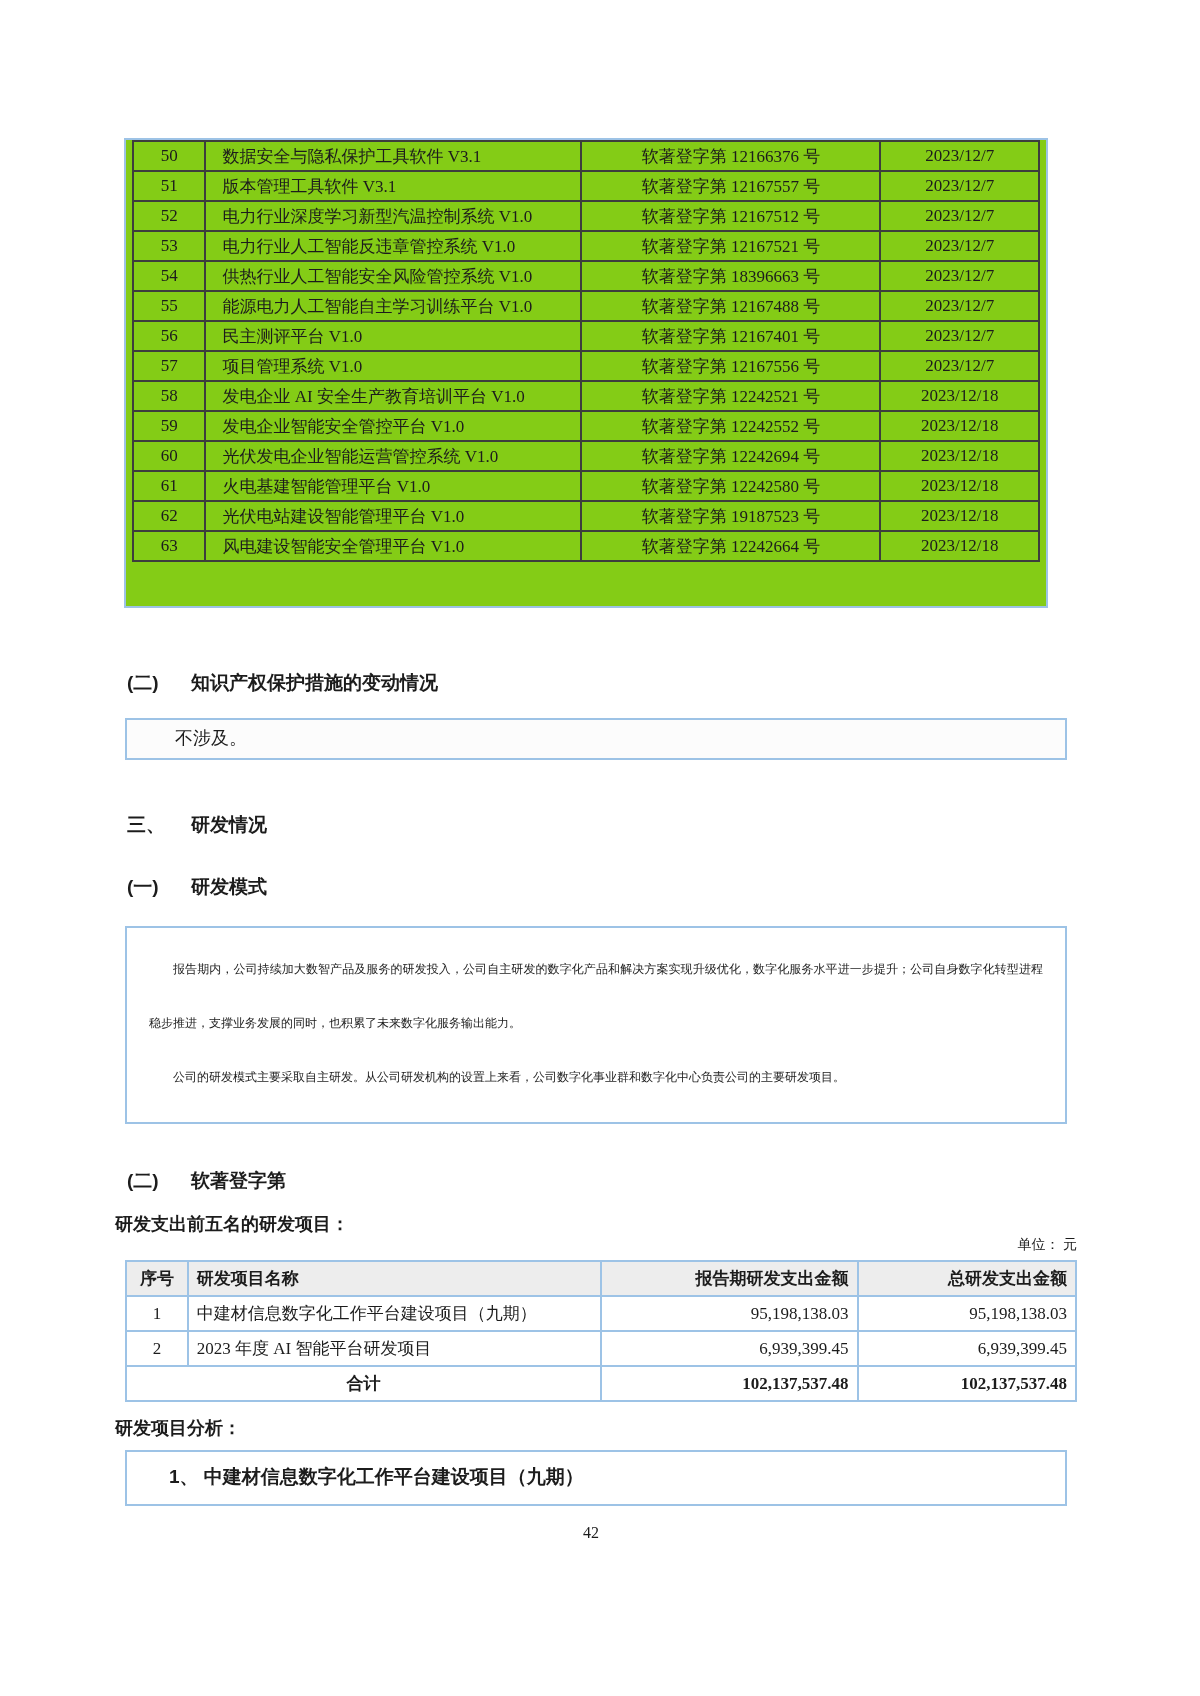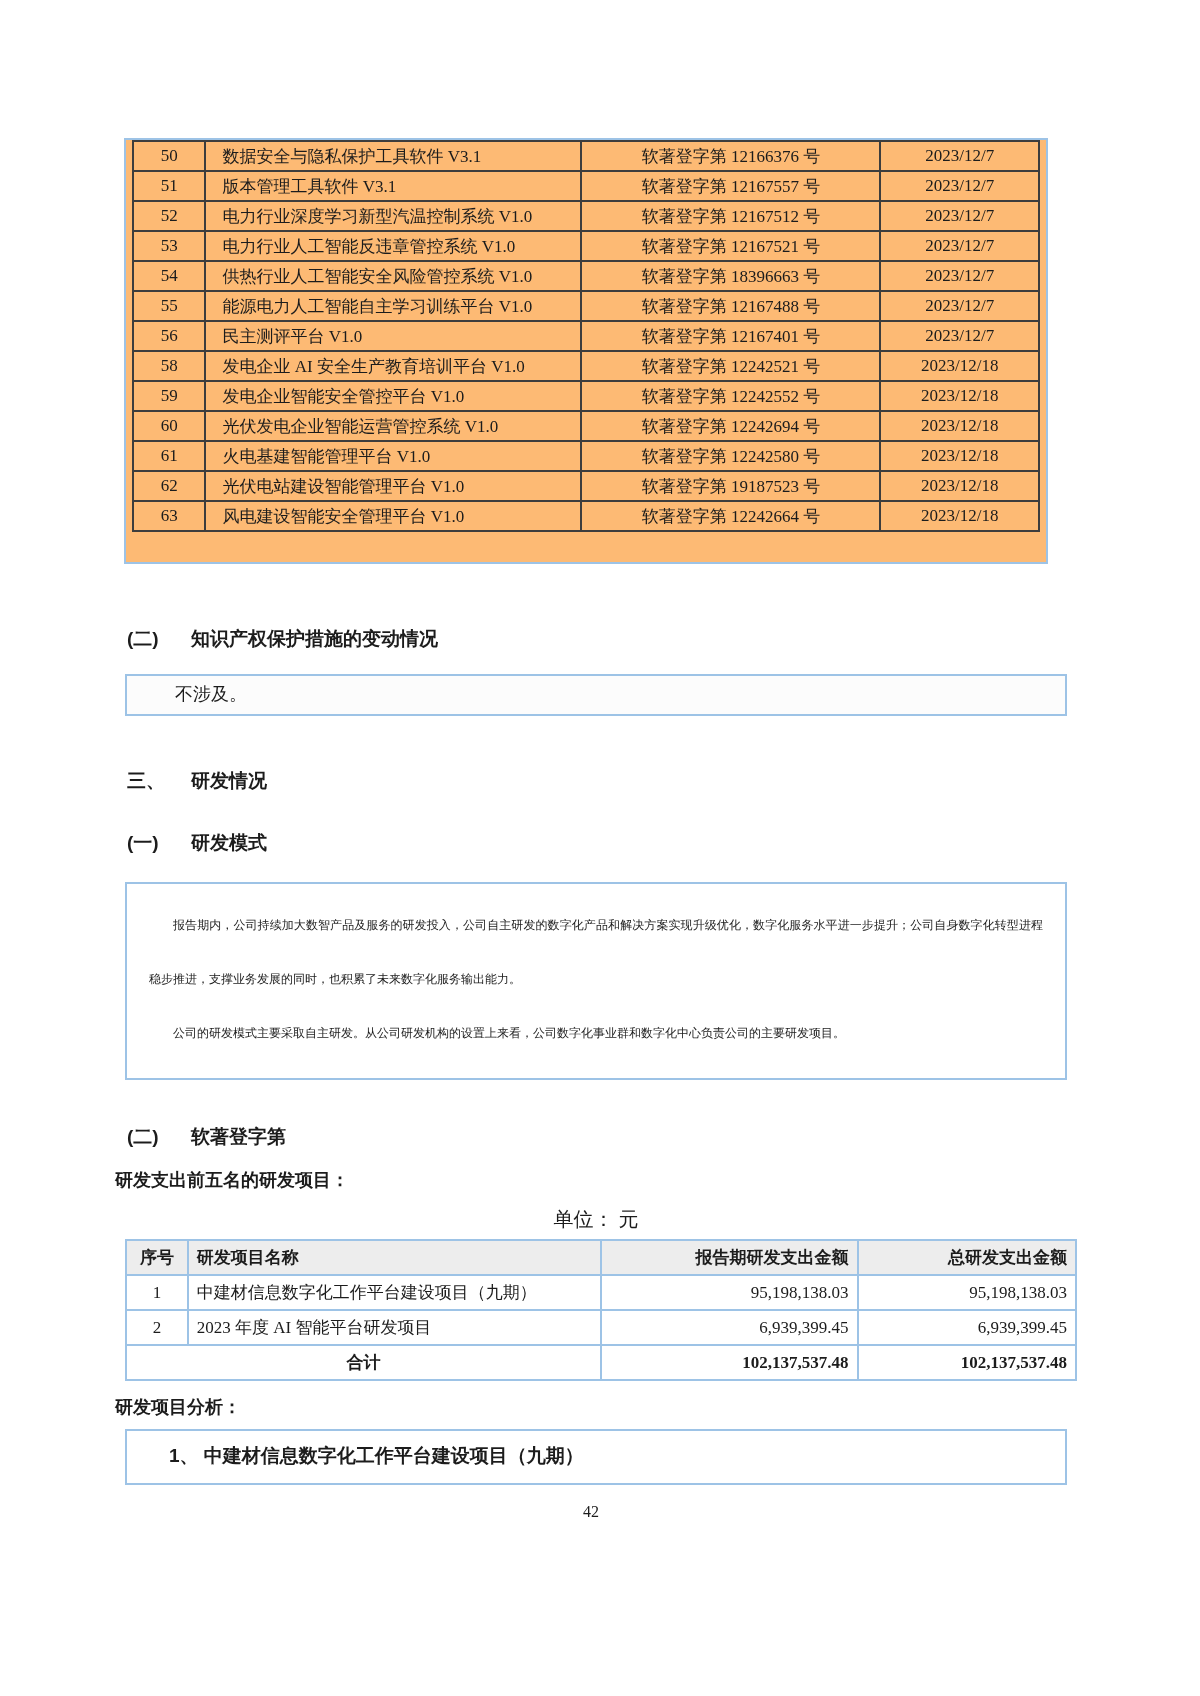--- a/index.html
+++ b/index.html
@@ -11,22 +11,22 @@
     color: #1c1c1c;
     overflow: hidden;
   }
   .page { padding: 0 108px 0 115px; }
 
   
   .top-table-box {
     margin: 138px 0 0 9px;
     width: 924px;
     border: 2px solid #9dc3e6;
-    padding: 0 6px 30px 6px;
-    background: #fdba74;
+    padding: 0 6px 44px 6px;
+    background: #84cc16;
   }
   table.ctable {
     width: 100%;
     border-collapse: collapse;
     font-size: 17px;
   }
   table.ctable td {
     border: 2px solid #3d3d3d;
     height: 30px;
     padding: 1px 4px;
@@ -74,24 +74,23 @@
     text-align: justify;
   }
 
   .intro-line {
     margin-top: 18px;
     font-family: "Liberation Sans", sans-serif;
     font-weight: bold;
     font-size: 18px;
   }
   .unit-line {
-    margin-top: 14px;
     width: 962px;
-    text-align: center;
-    font-size: 20px;
+    text-align: right;
+    font-size: 14px;
   }
 
   
   table.rtable {
     margin: 6px 0 0 10px;
     width: 952px;
     border-collapse: collapse;
     font-size: 17px;
   }
   table.rtable th, table.rtable td {
@@ -191,20 +190,26 @@
             <td class="c-date">2023/12/7</td>
           </tr>
 
           <tr>
             <td class="c-no">56</td>
             <td class="c-name">民主测评平台 V1.0</td>
             <td class="c-reg">软著登字第 12167401 号</td>
             <td class="c-date">2023/12/7</td>
           </tr>
 
+          <tr>
+            <td class="c-no">57</td>
+            <td class="c-name">项目管理系统 V1.0</td>
+            <td class="c-reg">软著登字第 12167556 号</td>
+            <td class="c-date">2023/12/7</td>
+          </tr>
 
           <tr>
             <td class="c-no">58</td>
             <td class="c-name">发电企业 AI 安全生产教育培训平台 V1.0</td>
             <td class="c-reg">软著登字第 12242521 号</td>
             <td class="c-date">2023/12/18</td>
           </tr>
 
           <tr>
             <td class="c-no">59</td>

